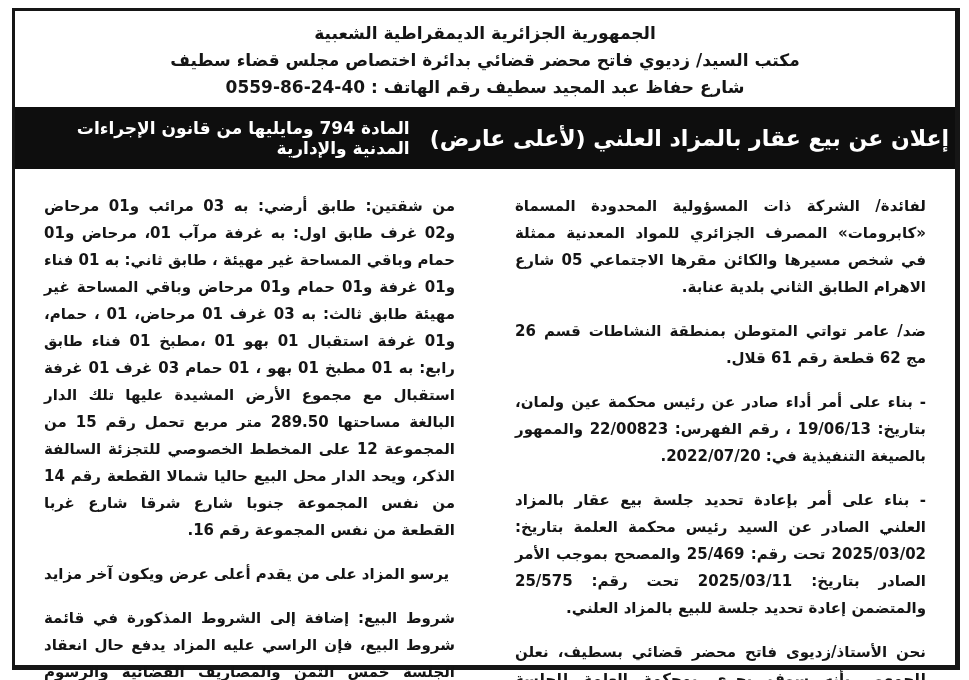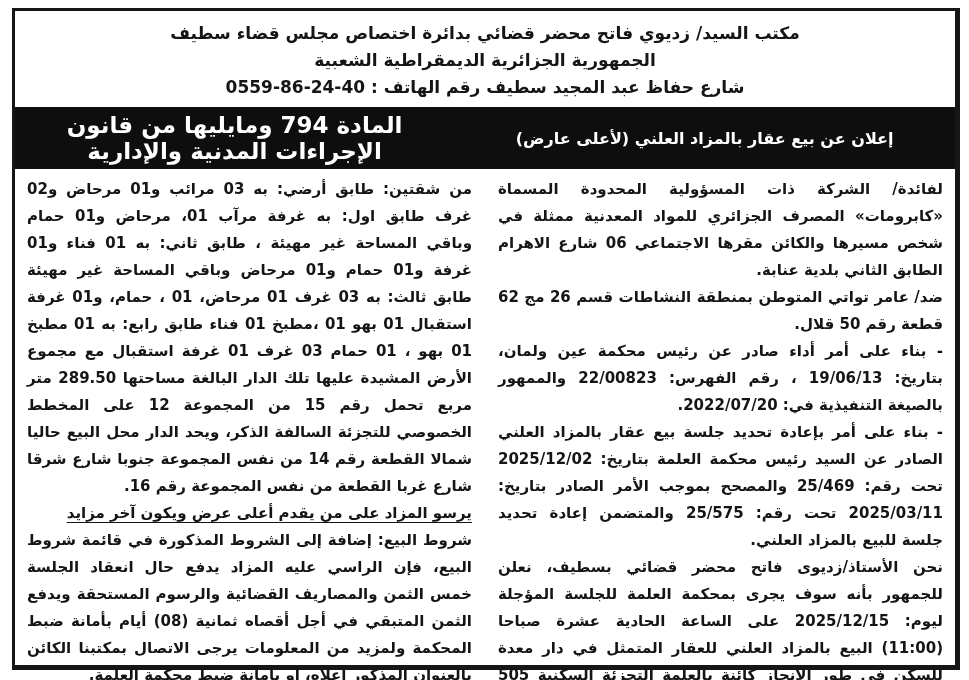--- a/index.html
+++ b/index.html
@@ -41,82 +41,80 @@
   .title-band{
     background:#0e0e0e;
     color:#ffffff;
     height:62px;
     display:flex;
     align-items:center;
     flex-shrink:0;
   }
   .title-band .main-title{
     flex:0 0 52%;
-    font-size:16px;
+    font-size:22px;
     font-weight:bold;
     text-align:center;
     padding:0 6px;
     white-space:nowrap;
   }
   .title-band .article-ref{
     flex:1;
-    font-size:23px;
+    font-size:17px;
     font-weight:bold;
-    text-align:center;
     padding:0 14px;
   }
   
   .body{
     flex:1;
     display:flex;
     gap:26px;
     padding:7px 12px 2px 12px;
   }
   .col{
     flex:1;
     font-size:15px;
     font-weight:bold;
     line-height:27px;
     text-align:justify;
     text-justify:inter-word;
   }
-  .col p{margin:0;}
+  .col p{margin:17px;}
   .u{
     text-underline-offset:4px;
   }
   .award{
-    text-align:right;
-    text-decoration:underline;
+    text-align:left;
     text-underline-offset:4px;
   }
 </style>
 </head>
 <body>
 
 <div class="page">
   <div class="frame">
 
     <header class="masthead">
+      <div class="m-line">الجمهورية الجزائرية الديمقراطية الشعبية</div>
       <div class="m-line">مكتب السيد/ زديوي فاتح محضر قضائي بدائرة اختصاص مجلس قضاء سطيف</div>
-      <div class="m-line">الجمهورية الجزائرية الديمقراطية الشعبية</div>
       <div class="m-line">شارع حفاظ عبد المجيد سطيف رقم الهاتف : 40-24-86-0559</div>
     </header>
 
     <div class="title-band">
       <div class="main-title">إعلان عن بيع عقار بالمزاد العلني (لأعلى عارض)</div>
       <div class="article-ref">المادة 794 ومايليها من قانون الإجراءات المدنية والإدارية</div>
     </div>
 
     <main class="body">
 
       <section class="col">
-        <p>لفائدة/ الشركة ذات المسؤولية المحدودة المسماة «كابرومات» المصرف الجزائري للمواد المعدنية ممثلة في شخص مسيرها والكائن مقرها الاجتماعي 06 شارع الاهرام الطابق الثاني بلدية عنابة.</p>
-        <p>ضد/ عامر تواتي المتوطن بمنطقة النشاطات قسم 26 مج 62 قطعة رقم 50 قلال.</p>
+        <p>لفائدة/ الشركة ذات المسؤولية المحدودة المسماة «كابرومات» المصرف الجزائري للمواد المعدنية ممثلة في شخص مسيرها والكائن مقرها الاجتماعي 05 شارع الاهرام الطابق الثاني بلدية عنابة.</p>
+        <p>ضد/ عامر تواتي المتوطن بمنطقة النشاطات قسم 26 مج 62 قطعة رقم 61 قلال.</p>
         <p>- بناء على أمر أداء صادر عن رئيس محكمة عين ولمان، بتاريخ: 19/06/13 ، رقم الفهرس: 22/00823 والممهور بالصيغة التنفيذية في: 2022/07/20.</p>
-        <p>- بناء على أمر بإعادة تحديد جلسة بيع عقار بالمزاد العلني الصادر عن السيد رئيس محكمة العلمة بتاريخ: 2025/12/02 تحت رقم: 25/469 والمصحح بموجب الأمر الصادر بتاريخ: 2025/03/11 تحت رقم: 25/575 والمتضمن إعادة تحديد جلسة للبيع بالمزاد العلني.</p>
+        <p>- بناء على أمر بإعادة تحديد جلسة بيع عقار بالمزاد العلني الصادر عن السيد رئيس محكمة العلمة بتاريخ: 2025/03/02 تحت رقم: 25/469 والمصحح بموجب الأمر الصادر بتاريخ: 2025/03/11 تحت رقم: 25/575 والمتضمن إعادة تحديد جلسة للبيع بالمزاد العلني.</p>
         <p><span class="u">نحن الأستاذ/زديوى فاتح محضر قضائي بسطيف،</span><span> نعلن للجمهور بأنه سوف يجرى بمحكمة العلمة للجلسة المؤجلة ليوم: 2025/12/15 على الساعة الحادية عشرة صباحا (11:00) البيع بالمزاد العلني للعقار المتمثل في دار معدة للسكن في طور الإنجاز كائنة بالعلمة التجزئة السكنية 505 قطعة بتراب بلدية العلمة ودائرتها المدنية والقضائية ومحافظتها العقارية وولاية سطيف مبنية بالطوب ولبنات الاسمنت المسلح ومغطاة بسطح متكونة من خمسة طوابق (طابق أرضي + 04) كل طابق يتكون</span></p>
       </section>
 
       <section class="col">
         <p>من شقتين: طابق أرضي: به 03 مرائب و01 مرحاض و02 غرف طابق اول: به غرفة مرآب 01، مرحاض و01 حمام وباقي المساحة غير مهيئة ، طابق ثاني: به 01 فناء و01 غرفة و01 حمام و01 مرحاض وباقي المساحة غير مهيئة طابق ثالث: به 03 غرف 01 مرحاض، 01 ، حمام، و01 غرفة استقبال 01 بهو 01 ،مطبخ 01 فناء طابق رابع: به 01 مطبخ 01 بهو ، 01 حمام 03 غرف 01 غرفة استقبال مع مجموع الأرض المشيدة عليها تلك الدار البالغة مساحتها 289.50 متر مربع تحمل رقم 15 من المجموعة 12 على المخطط الخصوصي للتجزئة السالفة الذكر، ويحد الدار محل البيع حاليا شمالا القطعة رقم 14 من نفس المجموعة جنوبا شارع شرقا شارع غربا القطعة من نفس المجموعة رقم 16.</p>
         <p class="award">يرسو المزاد على من يقدم أعلى عرض ويكون آخر مزايد</p>
         <p>شروط البيع: إضافة إلى الشروط المذكورة في قائمة شروط البيع، فإن الراسي عليه المزاد يدفع حال انعقاد الجلسة خمس الثمن والمصاريف القضائية والرسوم المستحقة ويدفع الثمن المتبقي في أجل أقصاه ثمانية (08) أيام بأمانة ضبط المحكمة ولمزيد من المعلومات يرجى الاتصال بمكتبنا الكائن بالعنوان المذكور أعلاه، أو بأمانة ضبط محكمة العلمة.</p>
 
       </section>
 

